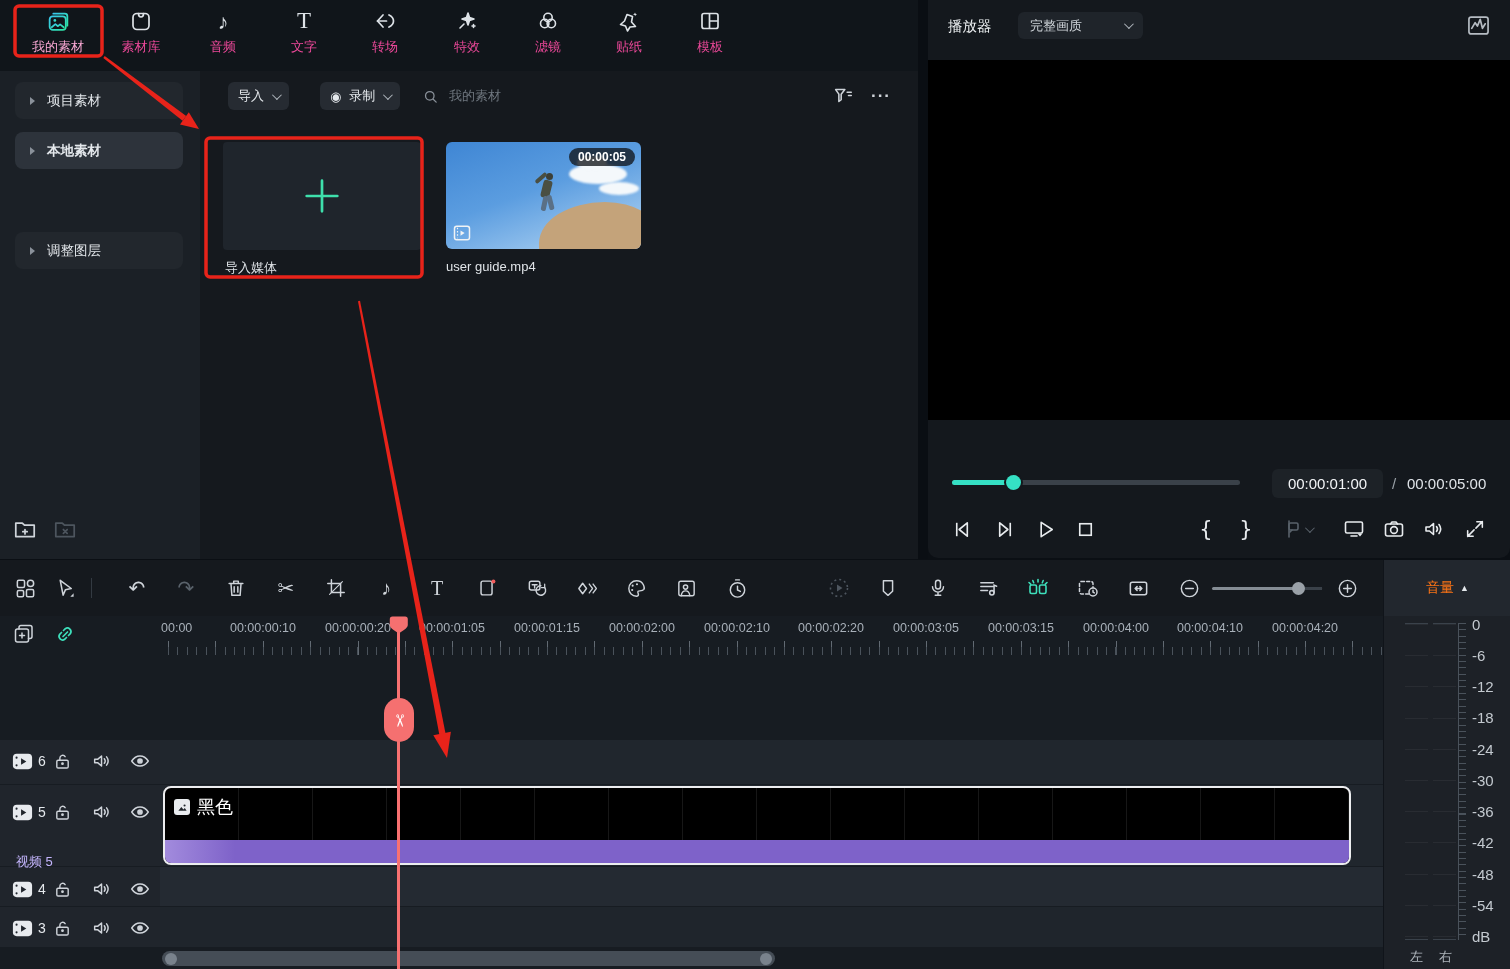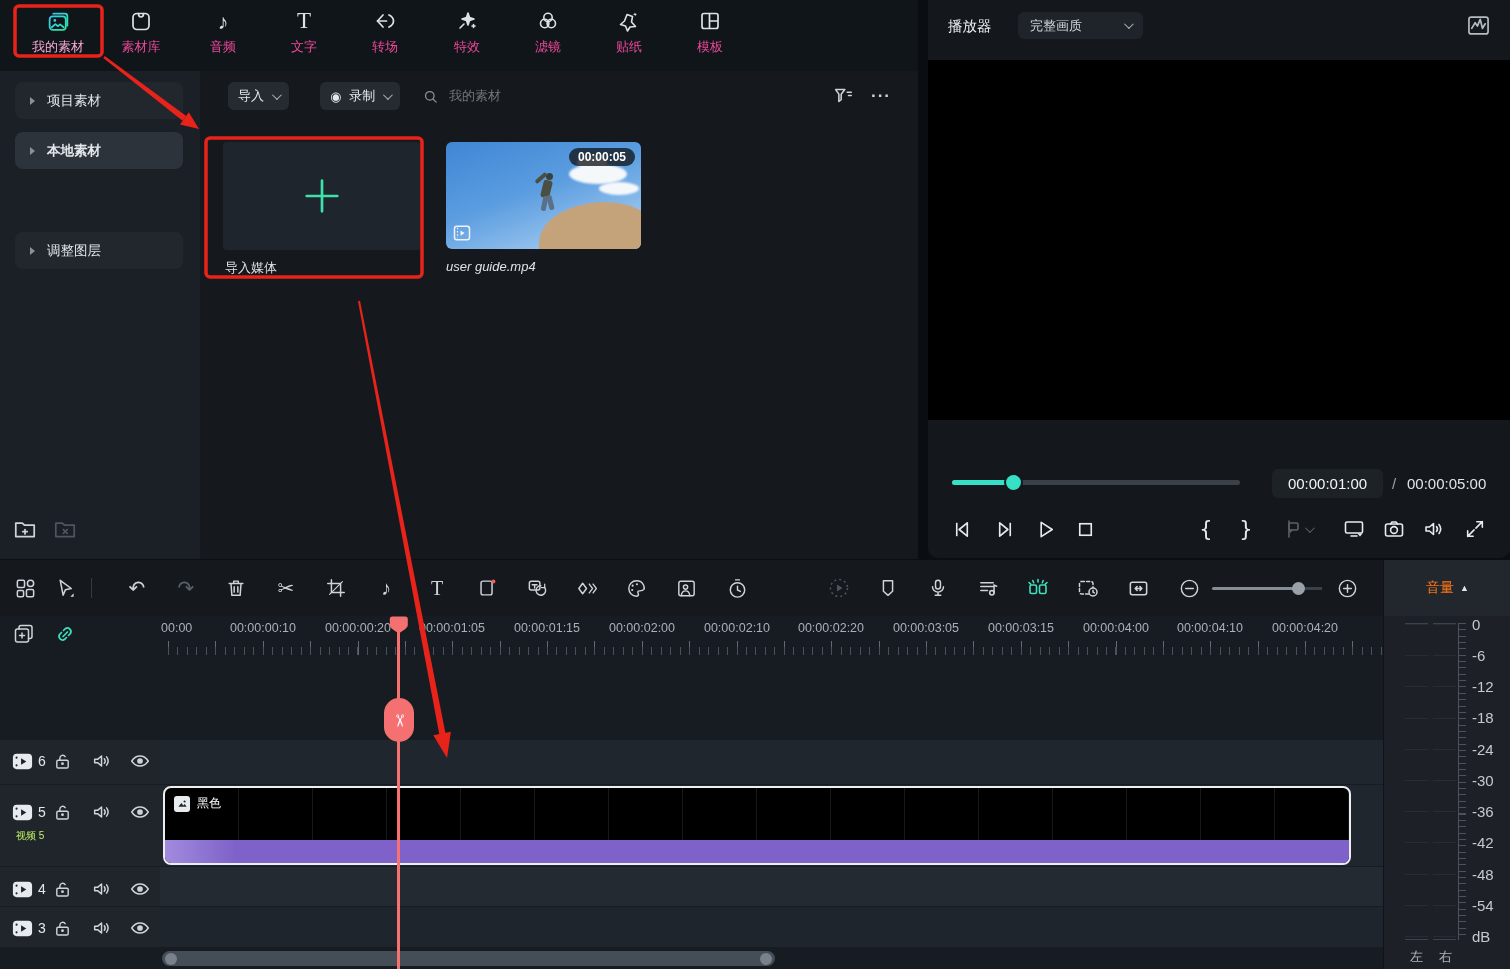--- a/index.html
+++ b/index.html
@@ -106,37 +106,37 @@
     background-image:repeating-linear-gradient(180deg,rgba(255,255,255,0.05) 0 1px,transparent 1px 31.2px); }
   #meter-scale { position:absolute; left:74px; top:63px; width:8px; height:317px; border-left:1px solid #4a525b;
     background:repeating-linear-gradient(180deg,#4a525b 0 1px,transparent 1px 6.35px); }
   .db-label { position:absolute; left:88px; width:36px; font-size:15px; color:#c3c9cf; }
   .ch-label { position:absolute; top:388px; font-size:13px; color:#aeb5bc; }
 
   #track-headers { position:absolute; left:0; top:56px; width:160px; height:353px; background:#171c22; }
   .th-band { position:absolute; left:0; width:160px; background:#20252c; }
   .th-ico { position:absolute; width:24px; height:24px; display:flex; align-items:center; justify-content:center; cursor:pointer; }
   .track-num { position:absolute; font-size:14px; color:#e4e8ec; }
-  .track-name { position:absolute; left:16px; font-size:10px; color:#bef264; }
+  .track-name { position:absolute; left:16px; font-size:13px; color:#c4b5fd;margin-top:24px; }
 
   #tl-body { position:absolute; left:160px; top:56px; width:1223px; height:353px; background:#171c22; overflow:hidden; }
   .rlabel { position:absolute; top:5px; width:80px; text-align:center; font-size:12.5px; color:#a8b0b9; white-space:nowrap; }
   #ticks-minor { position:absolute; left:8px; top:31px; width:1215px; height:8px;
     background:repeating-linear-gradient(90deg,#4a525b 0 1px,transparent 1px 9.475px); }
   #ticks-major { position:absolute; left:8px; top:25px; width:1215px; height:14px;
     background:repeating-linear-gradient(90deg,#626a73 0 1px,transparent 1px 47.375px); }
   .lane { position:absolute; left:0; width:1223px; }
 
   #clip { position:absolute; left:3px; top:170px; width:1188px; height:79px; border:2px solid #ecedef;
     border-radius:8px; background:#000; overflow:hidden; cursor:pointer; }
   #clip-frames { position:absolute; left:0; top:0; width:100%; height:52px;
     background:repeating-linear-gradient(90deg,transparent 0 73px,rgba(255,255,255,0.09) 73px 74px); }
   #clip-labelrow { position:absolute; left:9px; top:7px; display:flex; align-items:center; gap:7px; }
   #clip-imgbadge { width:16px; height:16px; background:#e9ecef; border-radius:3px; display:flex; align-items:center; justify-content:center; }
-  #clip-label { color:#fff; font-size:12px; }
+  #clip-label { color:#fff; font-size:18px; }
   #clip-purple { position:absolute; left:0; bottom:0; width:100%; height:23px;
     background:linear-gradient(90deg,#a28bdd 0,#7e62c9 70px,#7e62c9 100%); }
 
   #h-scrollbar { position:absolute; left:2px; top:335px; width:613px; height:15px; background:#454d56;
     border-radius:8px; cursor:pointer; }
   .sb-knob { position:absolute; top:1.5px; width:12px; height:12px; background:#79828c; border-radius:50%; }
 
   #playhead-line { position:absolute; left:237px; top:14px; width:2.5px; height:339px; background:#f87171; z-index:30; }
   #playhead-marker { position:absolute; left:228px; top:0px; z-index:31; cursor:grab; }
   #playhead-pill { position:absolute; left:224px; top:82px; width:30px; height:44px; background:#f57070;
@@ -312,21 +312,21 @@
           <div class="leg1"></div>
           <div class="leg2"></div>
       </div>
       <div id="duration-badge">00:00:05</div>
       <svg class="film-corner-ico" width="18" height="18" viewBox="0 0 24 24">
         <rect x="2" y="3" width="20" height="18" rx="3" fill="none" stroke="#f0f3f5" stroke-width="2"></rect>
         <path d="M10 8.5l5.5 3.5-5.5 3.5z" fill="#f0f3f5"></path>
         <path d="M6 5v14" stroke="#f0f3f5" stroke-width="1.6" stroke-dasharray="2 2.4"></path>
       </svg>
     </div>
-    <span class="tile-label" style="left:246px; top:188px;font-style:italic;">user guide.mp4</span>
+    <span class="tile-label" style="left:246px; top:188px;">user guide.mp4</span>
   </div>
 </div>
 
 <div id="module-gap"></div>
 
 <div id="player-module">
   <span id="player-title">播放器</span>
   <div id="quality-dd">
     <span>完整画质</span>
     <span class="chev-d"></span>

